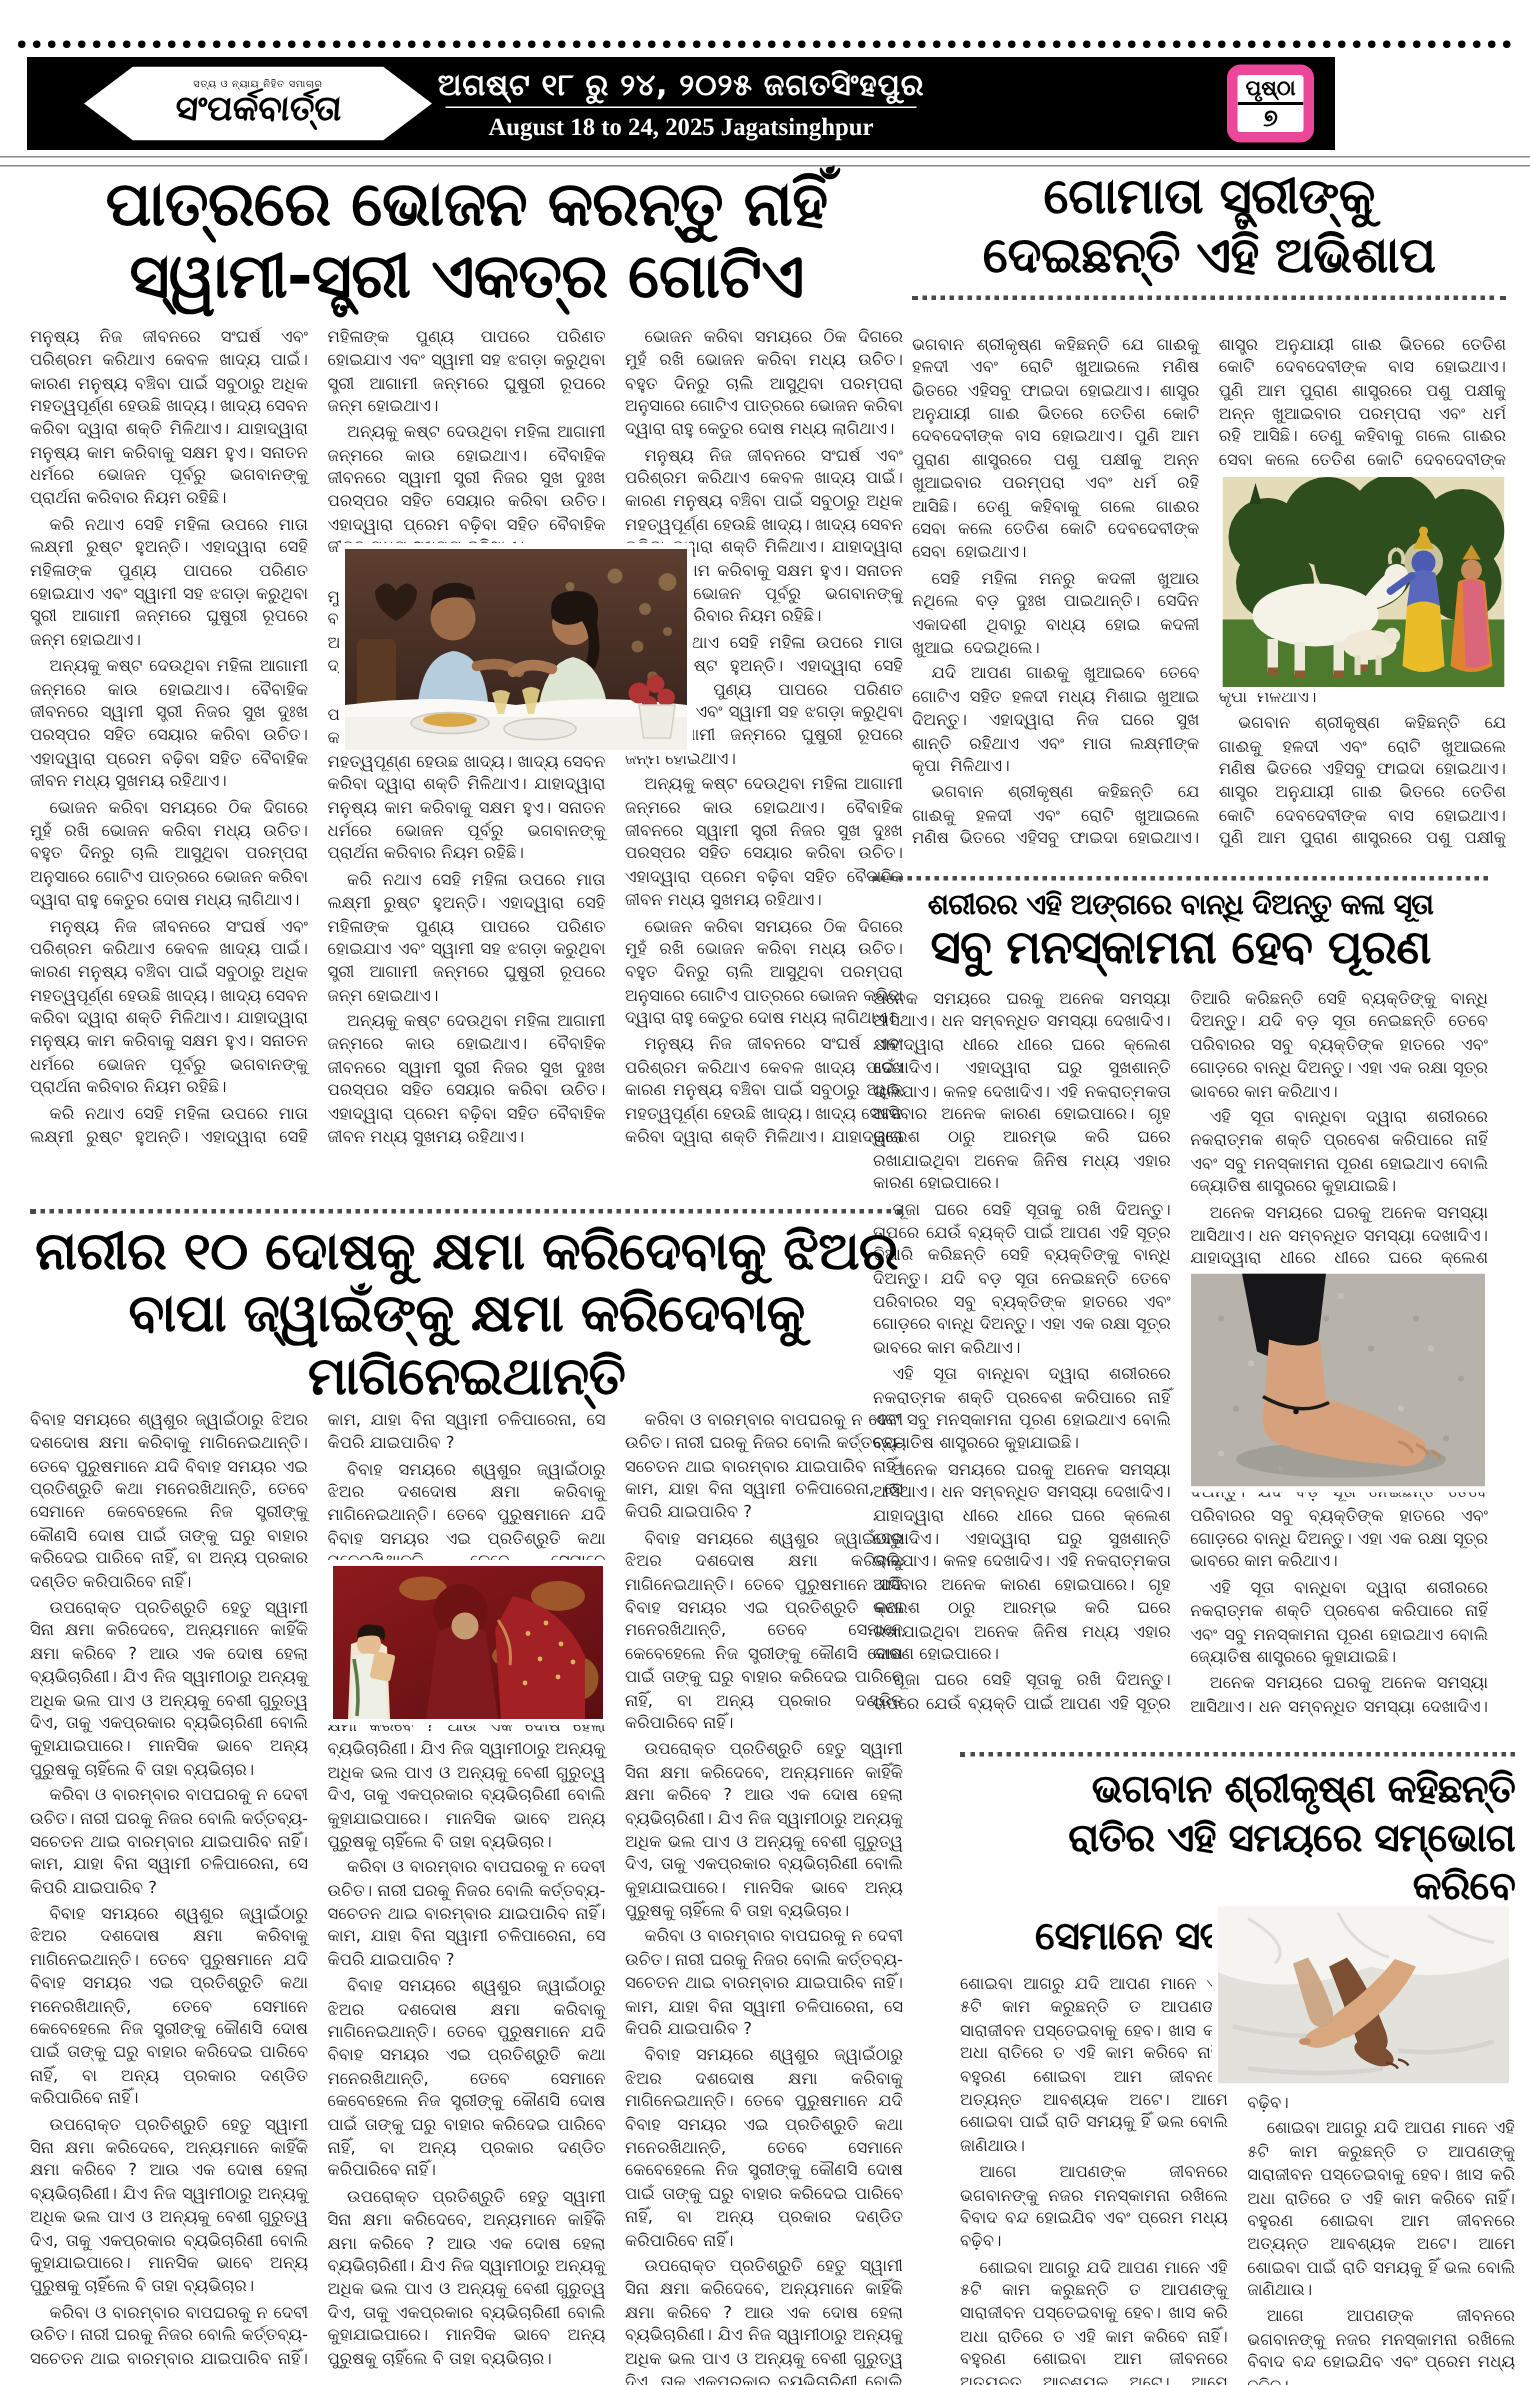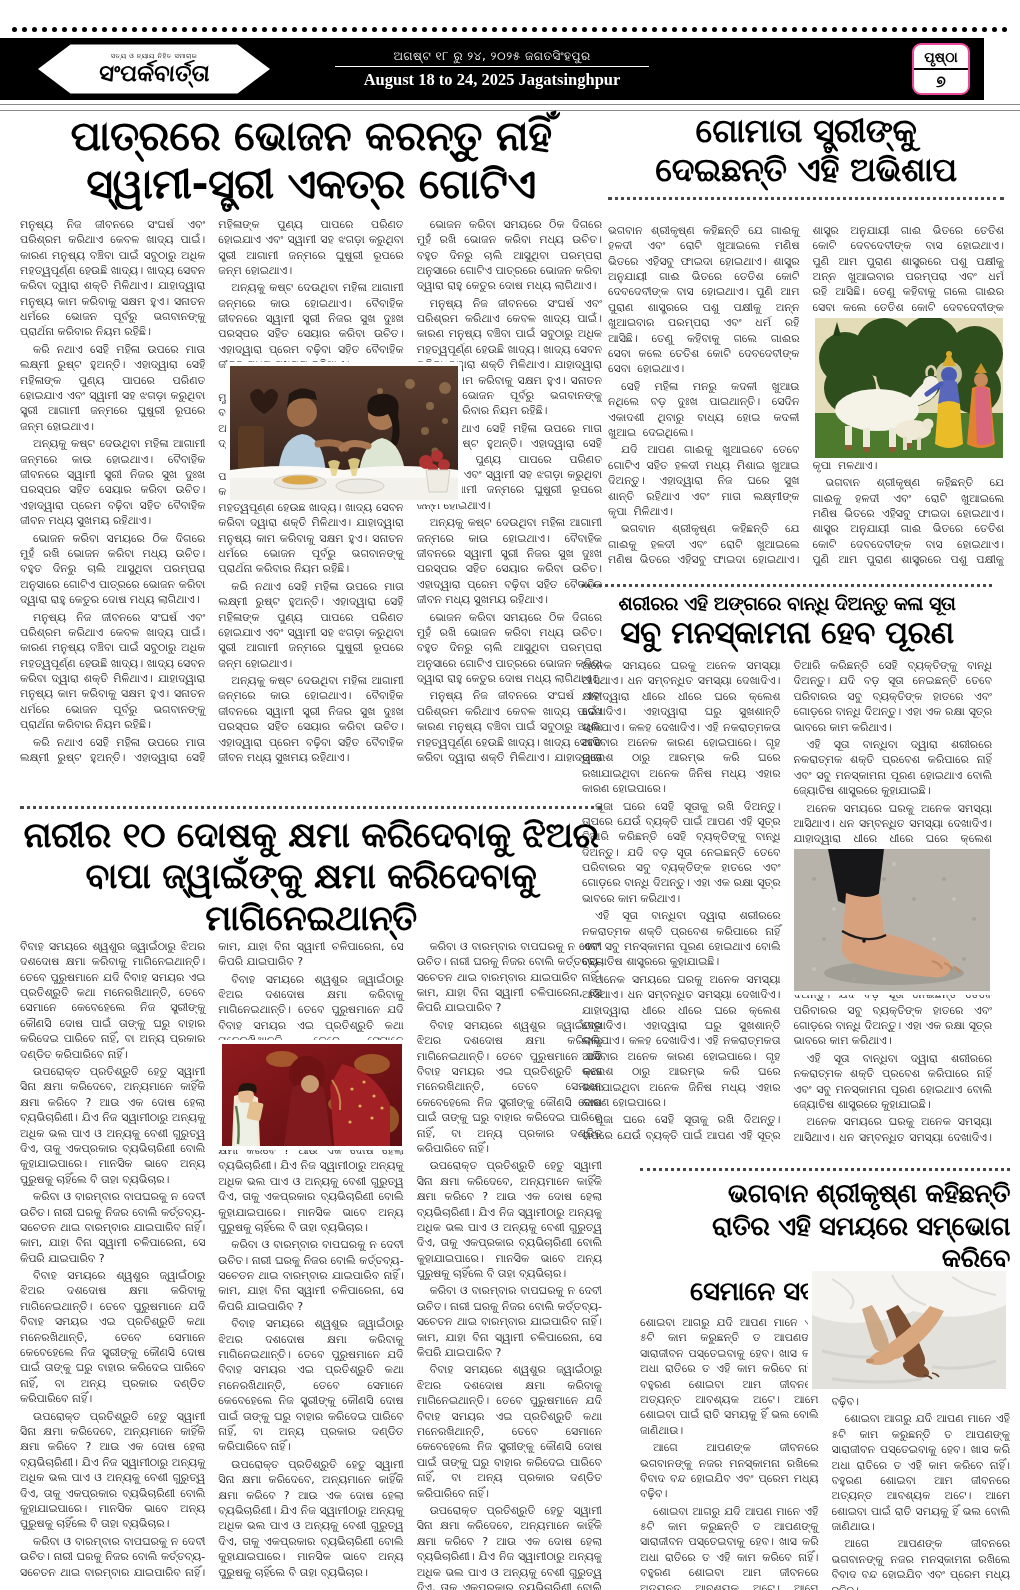--- a/index.html
+++ b/index.html
@@ -6,36 +6,36 @@
   *{box-sizing:border-box;}
   .page{
     position:relative;width:1020px;height:1590px;background:#ffffff;
     margin:0 auto;overflow:hidden;
     font-family:"DejaVu Sans",sans-serif;color:#151515;
   }
   
   .dotted-top{position:absolute;left:12px;top:27px;width:996px;height:0;
     border-top:5px dotted #000;}
   
-  .header{position:absolute;left:0;top:38px;width:984px;height:62px;
+  .header{position:absolute;left:18px;top:38px;width:872px;height:62px;
     background:#000;color:#fff;display:flex;align-items:center;}
   .masthead-wrap{position:absolute;left:38px;top:5px;width:232px;height:52px;}
   .masthead{width:100%;height:100%;background:#fff;color:#000;
     clip-path:polygon(0 50%,14% 3%,86% 3%,100% 50%,86% 97%,14% 97%);
     display:flex;flex-direction:column;align-items:center;justify-content:center;line-height:1;}
   .masthead .tagline{font-size:6.5px;letter-spacing:.5px;margin-bottom:2px;}
   .masthead .title{font-size:23px;font-weight:700;transform:skewX(-4deg);}
   .dateline{position:absolute;left:50%;top:0;transform:translateX(-50%);
     width:330px;height:62px;display:flex;flex-direction:column;justify-content:center;
     text-align:center;}
-  .dateline .odia{font-size:12px;font-weight:400;letter-spacing:.5px;}
+  .dateline .odia{font-size:20px;font-weight:700;letter-spacing:.5px;}
   .dateline .rule{height:0;border-top:1.5px solid #fff;margin:3px 8px;}
   .dateline .english{font-family:"Liberation Serif",serif;font-weight:700;font-size:16.5px;}
   .pagebox{position:absolute;right:14px;top:5px;width:58px;height:52px;background:#fff;
-    border:2px solid #ec4899;border-radius:9px;color:#000;display:flex;flex-direction:column;
+    border:7px solid #ec4899;border-radius:9px;color:#000;display:flex;flex-direction:column;
     overflow:hidden;}
   .pagebox .cell{flex:1;display:flex;align-items:center;justify-content:center;
     font-weight:700;font-size:14px;line-height:1;}
   .pagebox .cell+.cell{border-top:2px solid #000;font-size:16px;}
   .double-rule{position:absolute;left:0;top:104px;width:1020px;height:7px;
     border-top:1.5px solid #8a8a8a;border-bottom:1.5px solid #8a8a8a;}
   
   .article{position:absolute;}
   .headline{font-weight:700;text-align:center;color:#000;line-height:1.18;
     letter-spacing:-.5px;}

